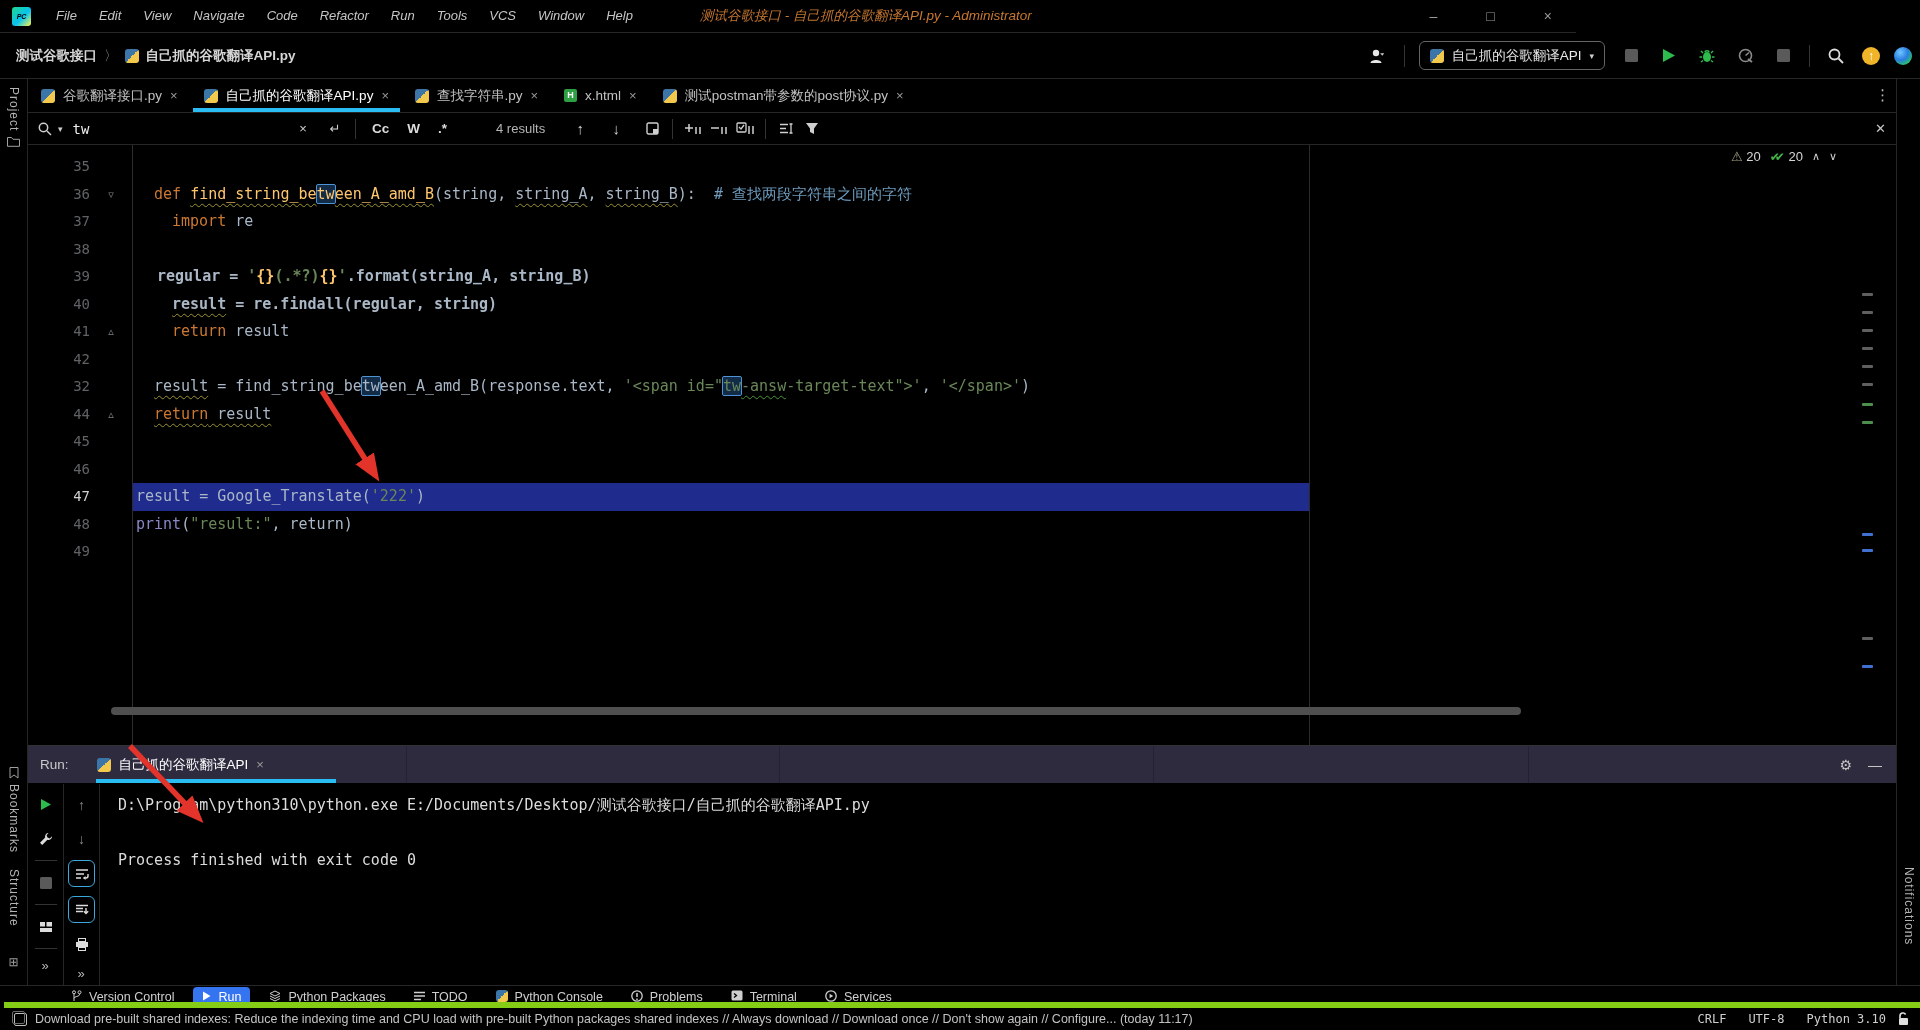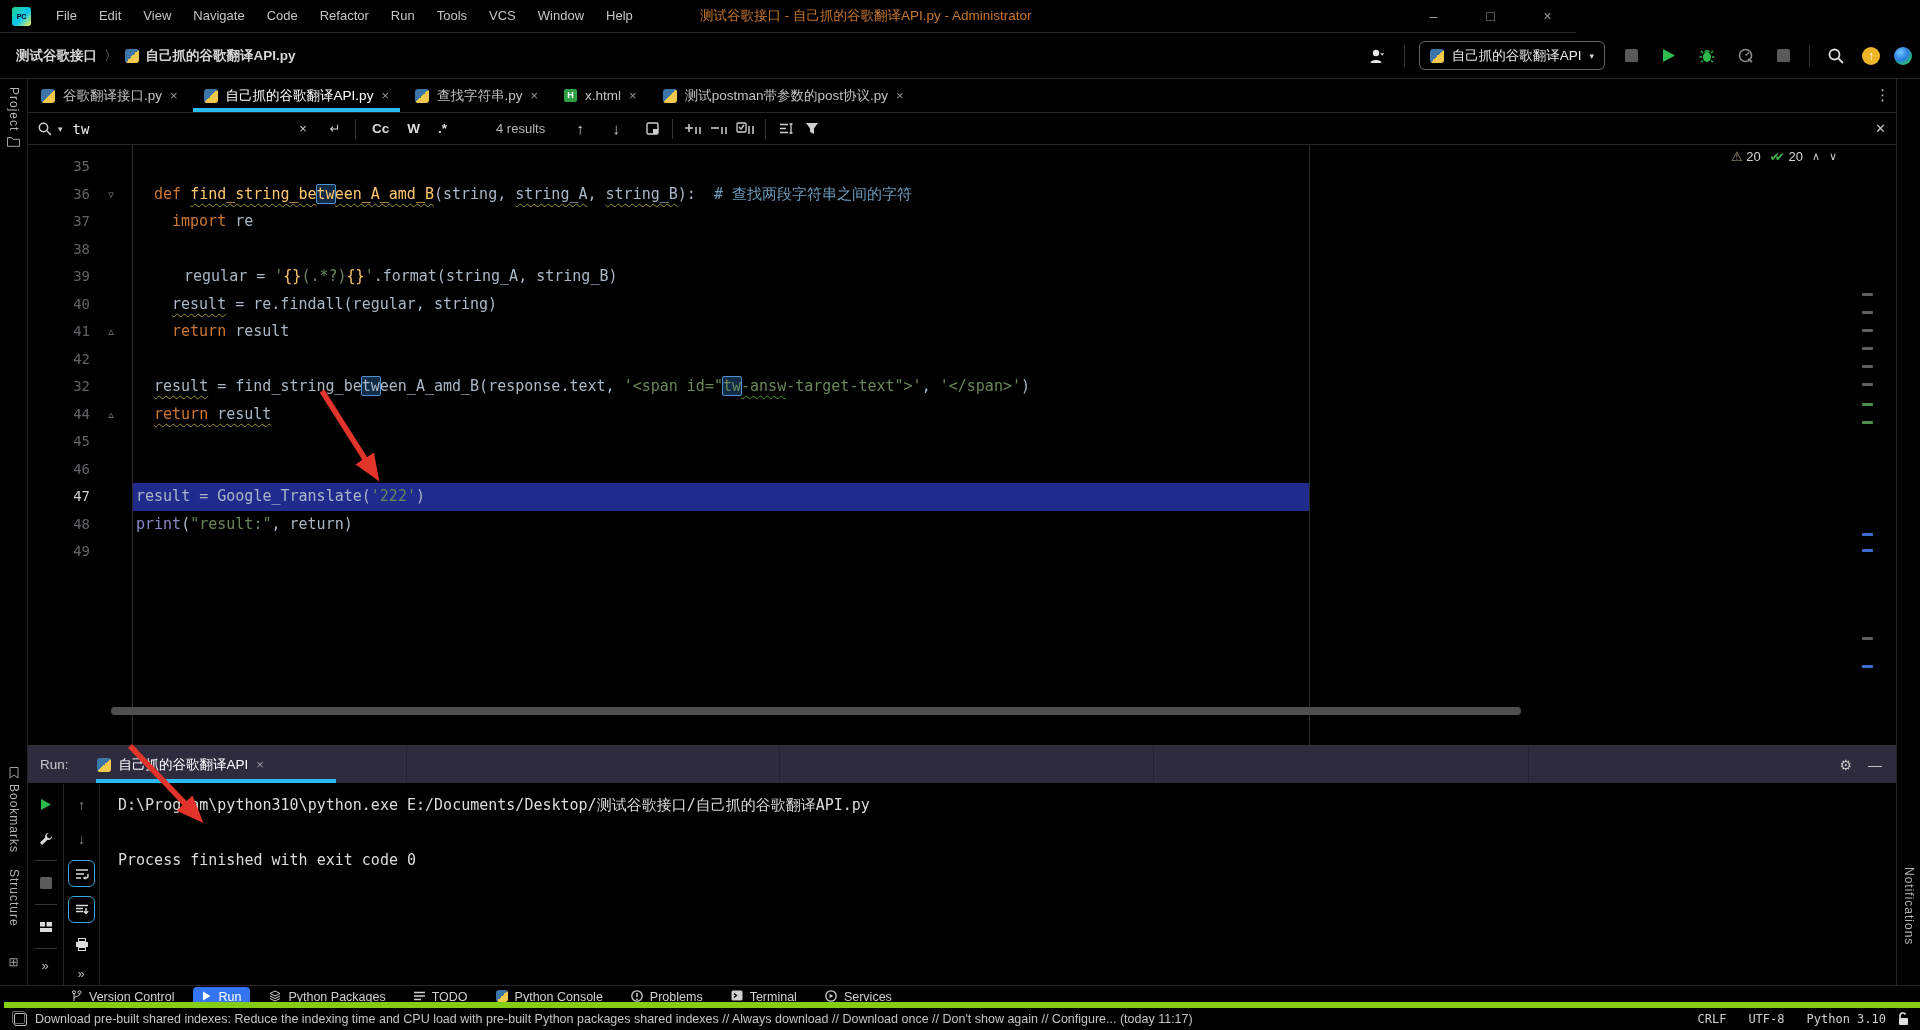--- a/index.html
+++ b/index.html
@@ -1,20 +1,20 @@
 <!DOCTYPE html>
 <html><head>
 <meta charset="utf-8">
 <style>
   html,body{margin:0;padding:0;background:#111;}
   .app{position:relative;width:1920px;height:1030px;background:#000;overflow:hidden;
        font-family:"Liberation Sans",sans-serif;color:#bbb;font-size:13px;-webkit-font-smoothing:antialiased;}
   .mono{font-family:"DejaVu Sans Mono","Liberation Mono",monospace;}
   
-  .titlebar{position:absolute;left:0;top:0;width:1576px;height:32px;background:#000;border-bottom:1px solid #262626;display:flex;align-items:center;}
+  .titlebar{position:absolute;left:0;top:0;width:1576px;height:32px;background:#000;border-bottom:1px solid #262626;display:flex;align-items:center;font-style:italic;}
   .logo{width:19px;height:19px;margin:0 14px 0 12px;border-radius:3px;background:linear-gradient(135deg,#21d789,#07c3f2 55%,#fcf84a);display:flex;align-items:center;justify-content:center;color:#000;font-size:7px;font-weight:bold;}
   .menu-item{padding:0 11px;line-height:32px;color:#c5c5c5;cursor:default;}
   .win-title{position:absolute;left:700px;top:0;line-height:32px;color:#c8772f;font-size:13.5px;}
   .win-controls{position:absolute;right:0;top:0;display:flex;}
   .winbtn{width:57px;height:31px;display:flex;align-items:center;justify-content:center;color:#9a9a9a;font-size:14px;}
   
   .toolbar{position:absolute;left:0;top:33px;width:1920px;height:45px;background:#000;border-bottom:1px solid #262626;}
   .breadcrumbs{position:absolute;left:16px;top:0;height:45px;display:flex;align-items:center;gap:7px;color:#d6d6d6;font-size:13.5px;font-weight:bold;}
   .crumb-sep{color:#8a8a8a;font-weight:normal;}
   .py-ic{display:inline-block;width:14px;height:14px;border-radius:3px;background:linear-gradient(135deg,#3c76a8 0 50%,#f2c94c 50% 100%);}
@@ -326,26 +326,26 @@
             <div class="code" style="padding-left: 40px;"><span class="k">import</span><span class="t"> re</span></div>
           </div>
           <div class="row">
             <div class="gut">38</div>
             <div class="fold"></div>
             <div class="code" style="padding-left: 4px;"></div>
           </div>
           <div class="row">
             <div class="gut">39</div>
             <div class="fold"></div>
-            <div class="code" style="padding-left: 52px;"><span class="t">regular = </span><span class="s">'</span><span class="b">{}</span><span class="s">(.*?)</span><span class="b">{}</span><span class="s">'</span><span class="t">.format(string_A, string_B)</span></div>
+            <div class="code" style="padding-left: 25px; font-weight: bold;"><span class="t">regular = </span><span class="s">'</span><span class="b">{}</span><span class="s">(.*?)</span><span class="b">{}</span><span class="s">'</span><span class="t">.format(string_A, string_B)</span></div>
           </div>
           <div class="row">
             <div class="gut">40</div>
             <div class="fold"></div>
-            <div class="code" style="padding-left: 40px;"><span class="t uy">result</span><span class="t"> = re.findall(regular, string)</span></div>
+            <div class="code" style="padding-left: 40px; font-weight: bold;"><span class="t uy">result</span><span class="t"> = re.findall(regular, string)</span></div>
           </div>
           <div class="row">
             <div class="gut">41</div>
             <div class="fold">▵</div>
             <div class="code" style="padding-left: 40px;"><span class="k">return</span><span class="t"> result</span></div>
           </div>
           <div class="row">
             <div class="gut">42</div>
             <div class="fold"></div>
             <div class="code" style="padding-left: 4px;"></div>

